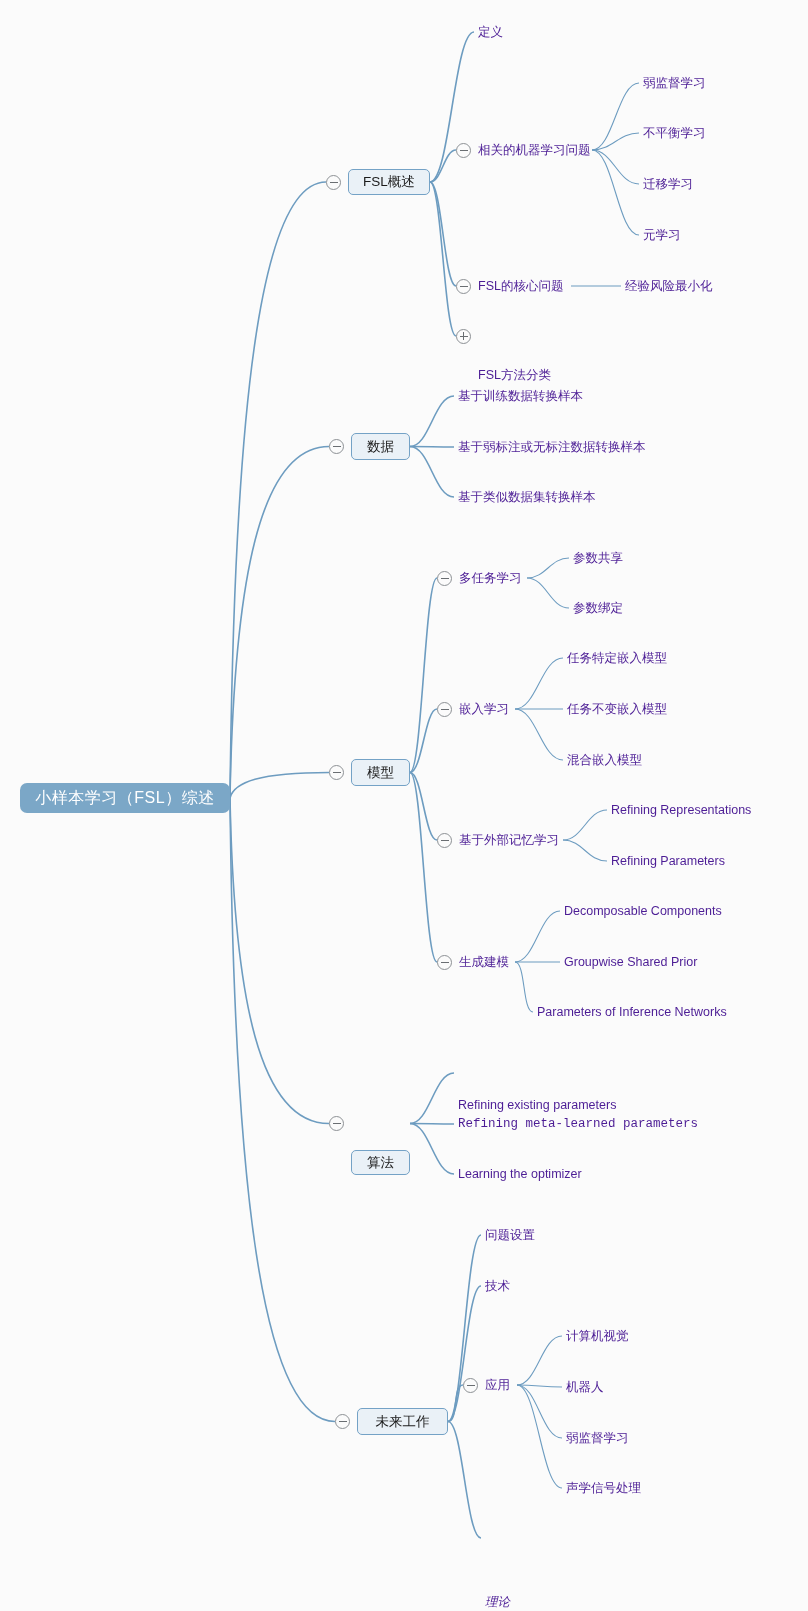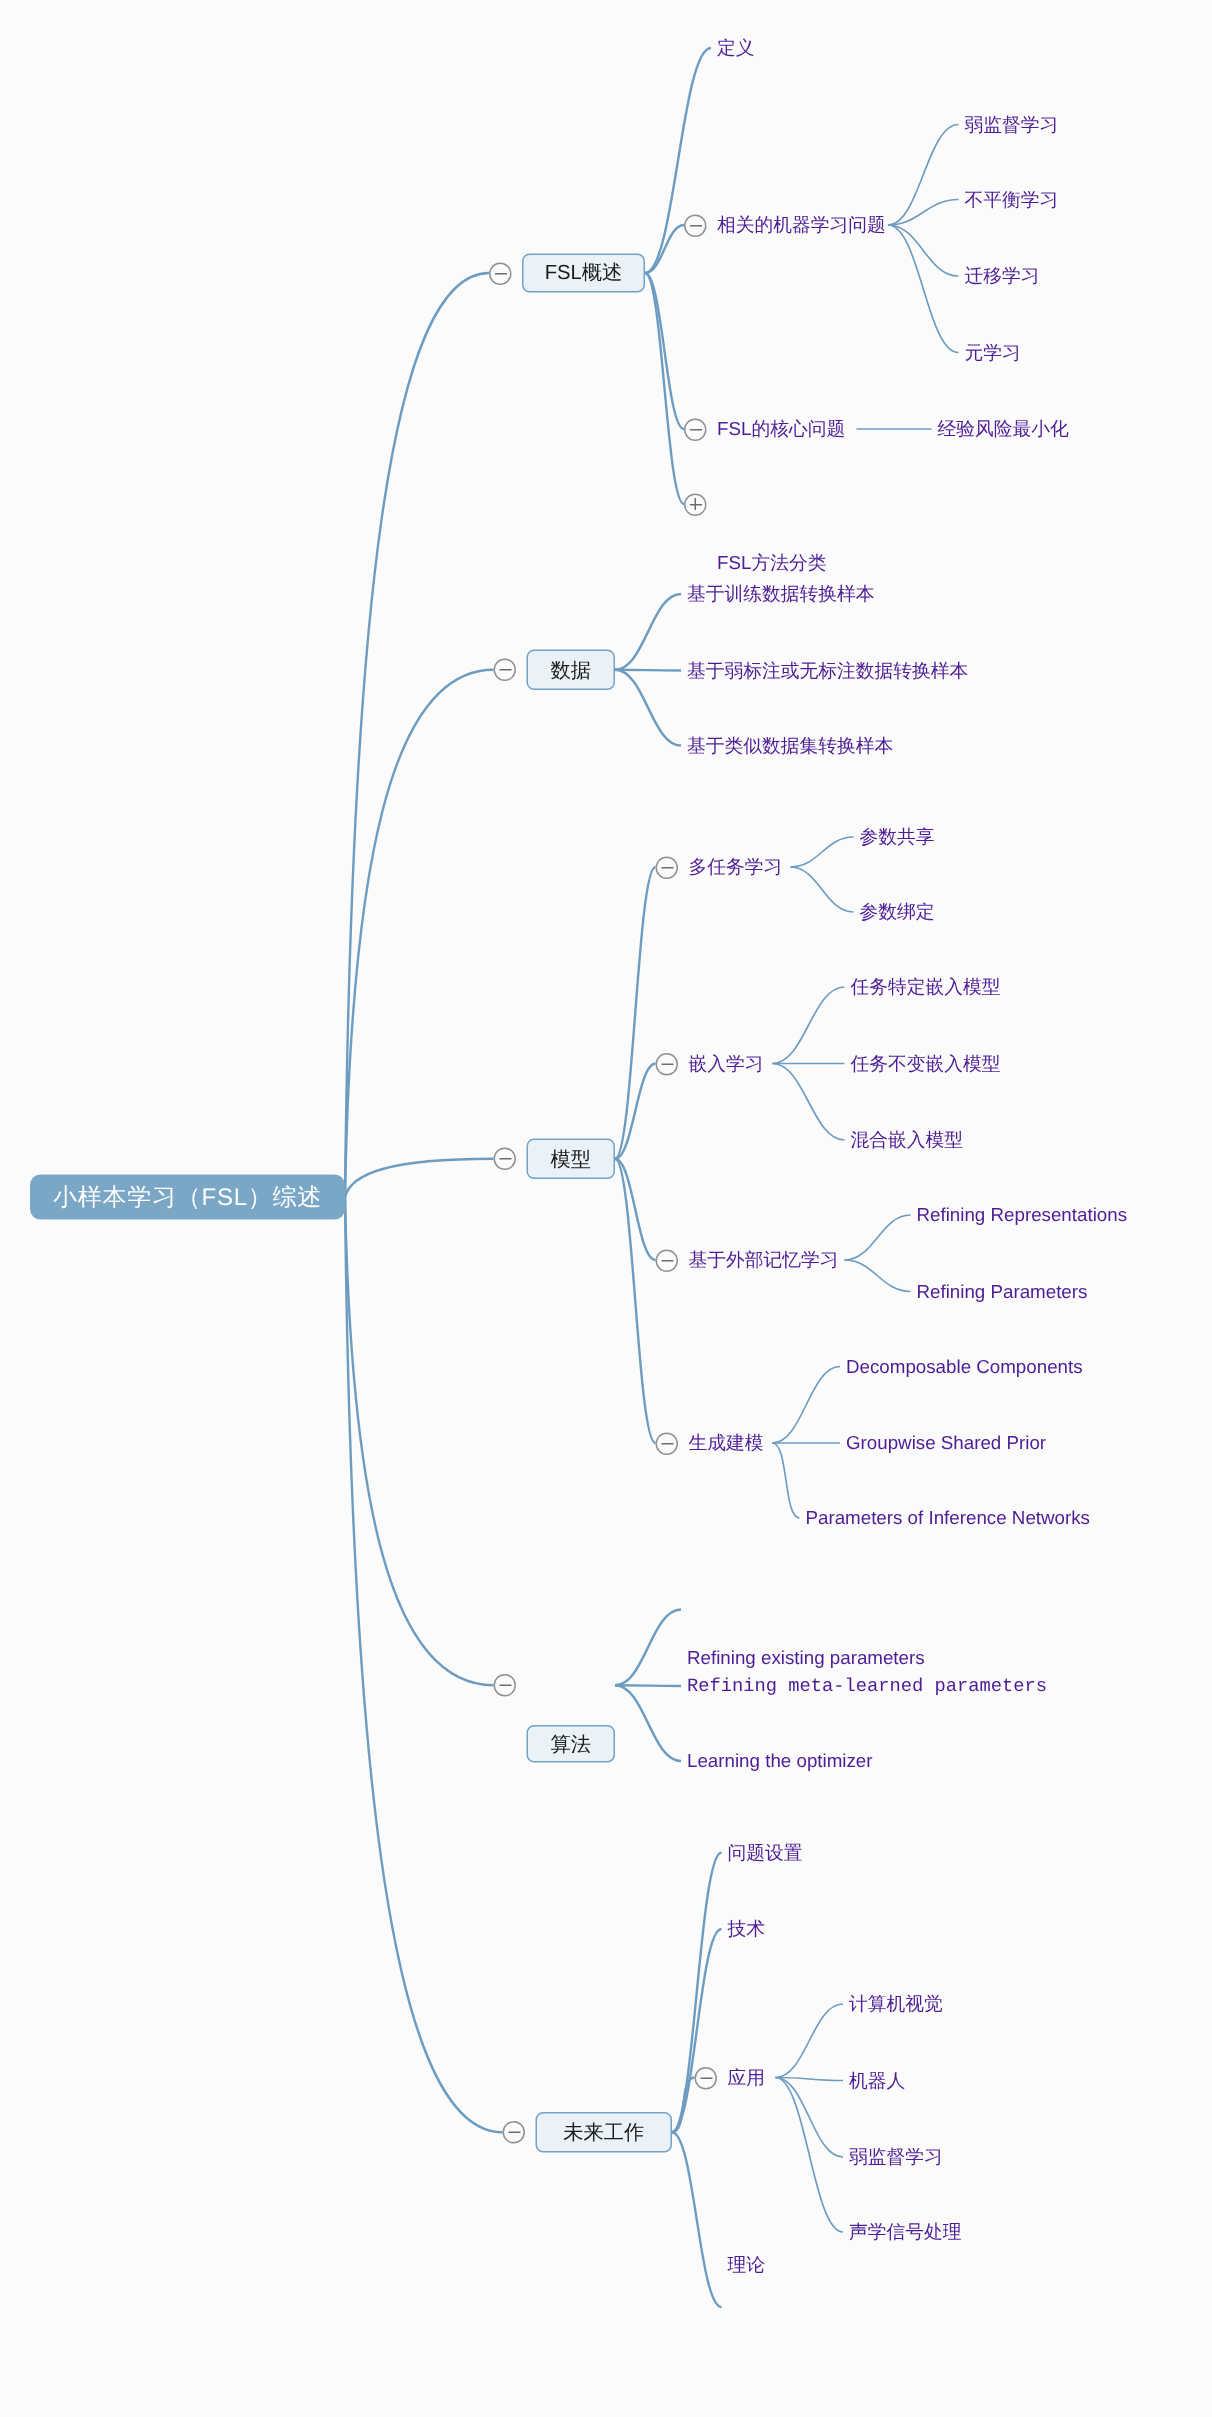--- a/index.html
+++ b/index.html
@@ -195,15 +195,15 @@
       <div class="node boxed" style="left: 357px; top: 1408px; width: 91px; height: 27px;">未来工作</div>
       <div class="toggle" style="left: 335px; top: 1414px;"></div>
       <div class="node plain" style="left: 485px; top: 1225px; width: 50px; height: 20px;">问题设置</div>
       <div class="node plain" style="left: 485px; top: 1276px; width: 26px; height: 20px;">技术</div>
       <div class="node plain" style="left: 485px; top: 1375px; width: 26px; height: 20px;">应用</div>
       <div class="toggle" style="left: 463px; top: 1377.5px;"></div>
       <div class="node plain" style="left: 566px; top: 1326px; width: 62px; height: 20px;">计算机视觉</div>
       <div class="node plain" style="left: 566px; top: 1377px; width: 38px; height: 20px;">机器人</div>
       <div class="node plain" style="left: 566px; top: 1428px; width: 74px; height: 20px;">弱监督学习</div>
       <div class="node plain" style="left: 566px; top: 1478px; width: 74px; height: 20px;">声学信号处理</div>
-      <div class="node plain" style="left: 485px; top: 1500px; width: 26px; height: 20px;">理论</div>
+      <div class="node plain" style="left: 485px; top: 1592px; width: 26px; height: 20px; font-style: italic;">理论</div>
     </div>
 </div>
 
 </body></html>

